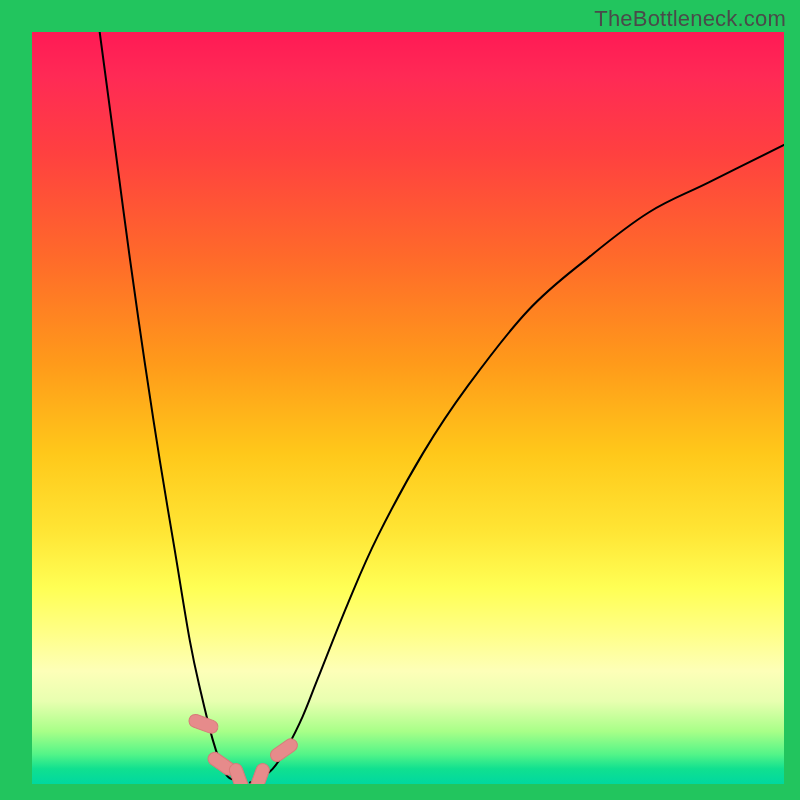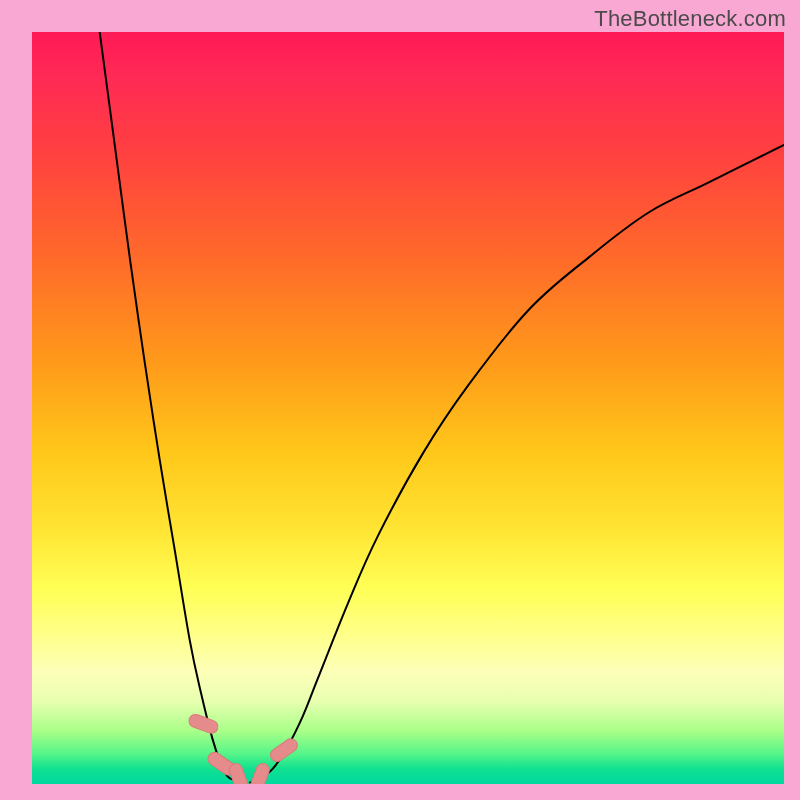--- a/index.html
+++ b/index.html
@@ -8,21 +8,21 @@
     width: 800px;
     height: 800px;
     overflow: hidden;
     background: #000;
     font-family: Arial, Helvetica, sans-serif;
   }
   .frame {
     position: absolute;
     left: 0; top: 0;
     width: 800px; height: 800px;
-    background: #f9a8d4;
+    background: #22c55e;
   }
   .plot {
     position: absolute;
     left: 32px;
     top: 32px;
     width: 752px;
     height: 752px;
     overflow: hidden;
   }
   .gradient {

